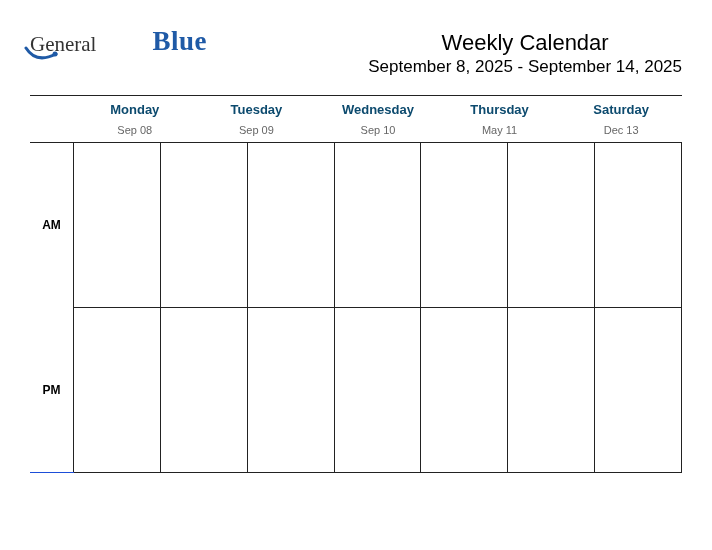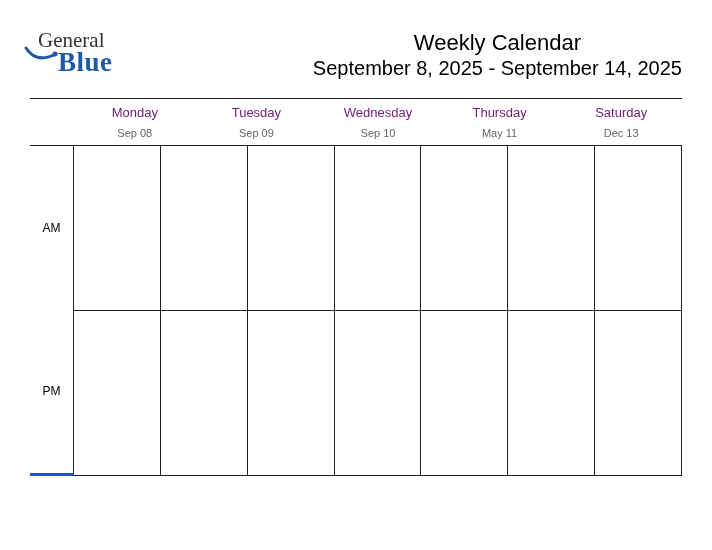--- a/index.html
+++ b/index.html
@@ -15,24 +15,25 @@
     padding: 30px 30px 20px 30px;
   }
   .header {
     display: flex;
     justify-content: space-between;
     align-items: flex-start;
     margin-bottom: 18px;
   }
   .logo {
     display: flex;
-    flex-direction: column;
-    align-items: center;
+    flex-direction: row;
+    align-items: flex-end;
     line-height: 1;
     position: relative;
+    gap: 28px;
   }
   .logo-top {
     font-family: Georgia, 'Times New Roman', serif;
     font-size: 21px;
     color: #333;
     position: relative;
   }
   .logo-bottom {
     font-family: Georgia, 'Times New Roman', serif;
     font-size: 27px;
@@ -53,21 +54,21 @@
   .title-block {
     text-align: center;
   }
   .title {
     font-size: 22px;
     font-weight: normal;
     color: #000;
     margin-bottom: 1px;
   }
   .subtitle {
-    font-size: 20px;
+    font-size: 17px;
     font-weight: normal;
     color: #000;
   }
   .calendar {
     width: 100%;
   }
   .cal-head-row {
     display: flex;
     border-top: 1px solid #222;
     border-bottom: 1px solid #222;
@@ -76,37 +77,38 @@
     width: 44px;
     flex-shrink: 0;
   }
   .day-head {
     flex: 1;
     text-align: center;
     padding: 6px 0 6px 0;
   }
   .day-name {
     font-size: 13px;
-    font-weight: normal;
-    color: #701a75;
+    font-weight: bold;
+    color: #0c4a6e;
   }
   .day-date {
     font-size: 11px;
     color: #666;
     margin-top: 7px;
   }
   .cal-body {
     display: flex;
   }
   .time-col {
     width: 44px;
     flex-shrink: 0;
     display: flex;
     flex-direction: column;
-    border-bottom: 3px solid #1d4ed8;
+    border-bottom: 1px solid #1d4ed8;
+    font-weight: bold;
   }
   .time-label {
     flex: 1;
     display: flex;
     align-items: center;
     justify-content: center;
     font-size: 12px;
     color: #000;
     border-right: 1px solid #222;
   }

